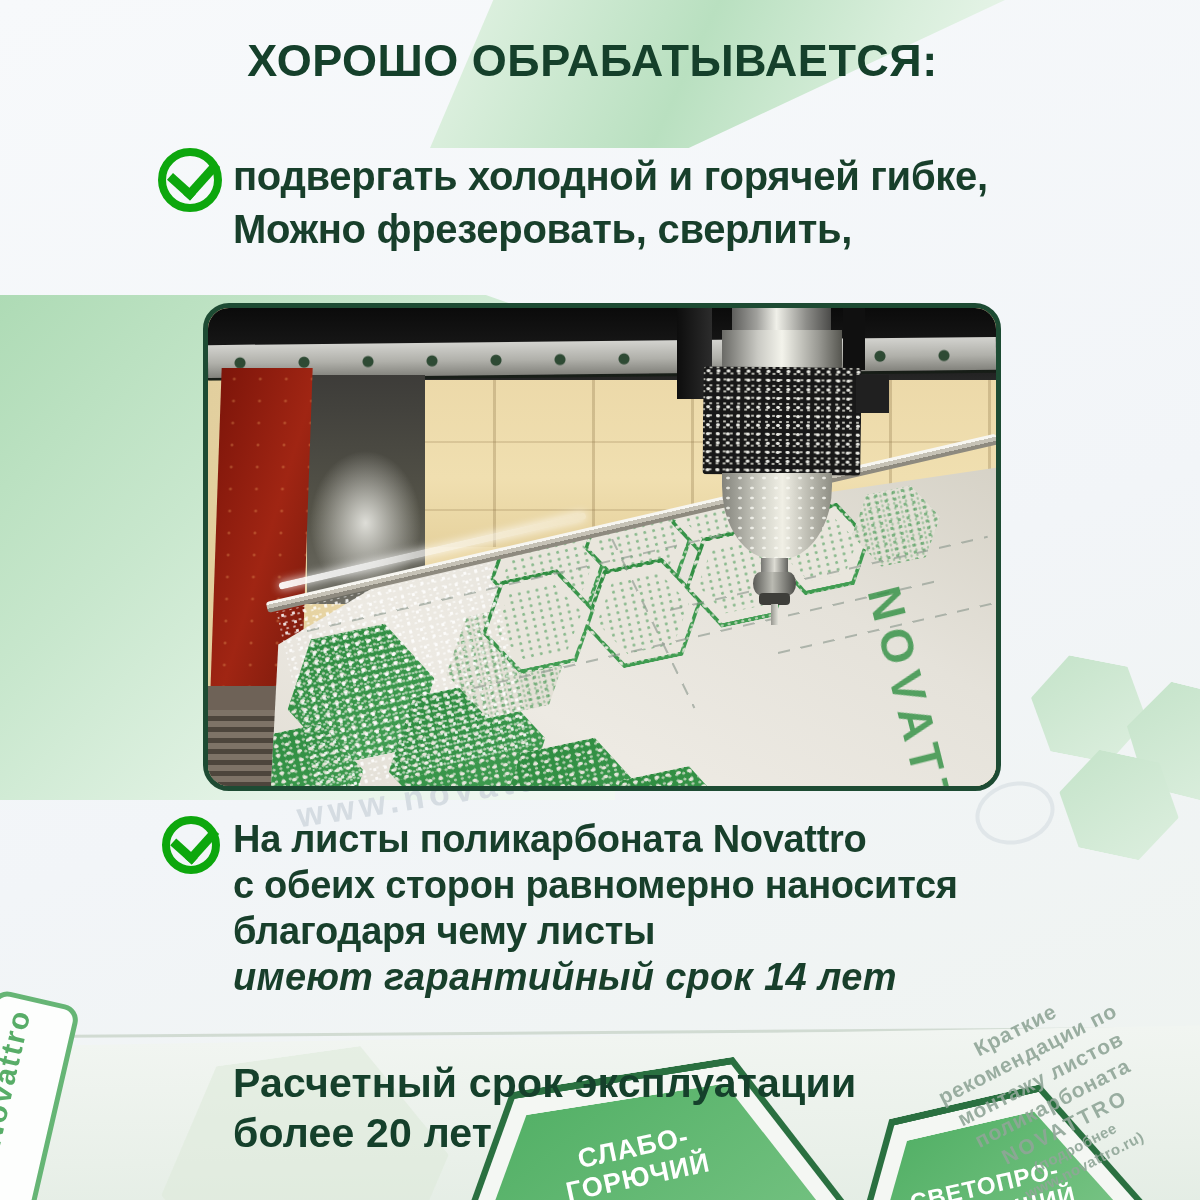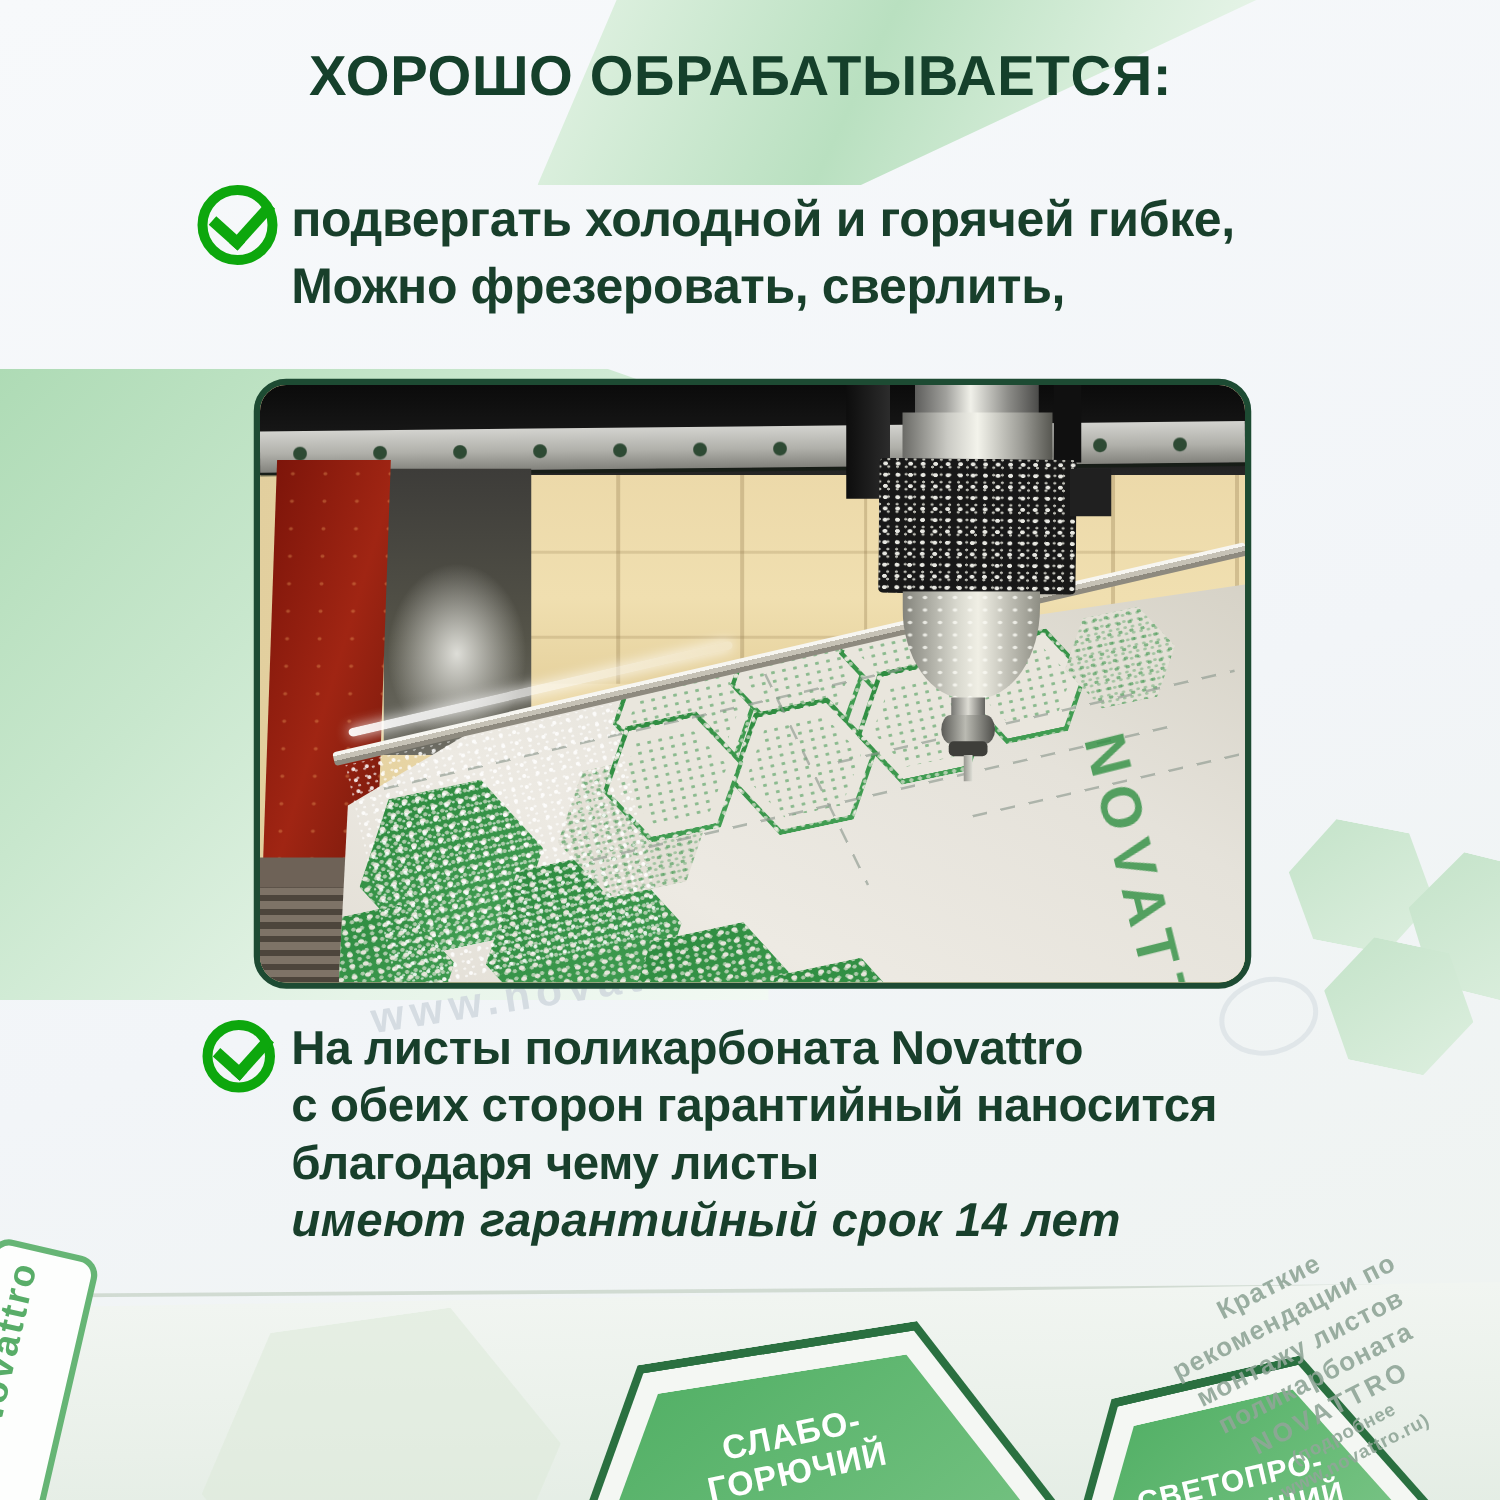--- a/index.html
+++ b/index.html
@@ -281,19 +281,23 @@
     <div class="ph sp-cone"></div>
     <div class="ph sp-neck"></div>
     <div class="ph sp-nut"></div>
     <div class="ph sp-nut2"></div>
     <div class="ph sp-bit"></div>
   </div>
 
   <div class="abs check" style="left:162px;top:816px;width:58px;height:58px;"></div>
   <div class="abs btext b2">
     <div>На листы поликарбоната Novattro</div>
-    <div>с обеих сторон гарантийный наносится</div>
+    <div>с обеих сторон равномерно наносится</div>
     <div>благодаря чему листы</div>
     <div style="font-weight:800;letter-spacing:.3px;font-style:italic;">имеют гарантийный срок 14 лет</div>
   </div>
 
+  <div class="abs note">
+    <div>Расчетный срок эксплуатации</div>
+    <div>более 20 лет</div>
+  </div>
 
 </div>
 
 </body></html>

